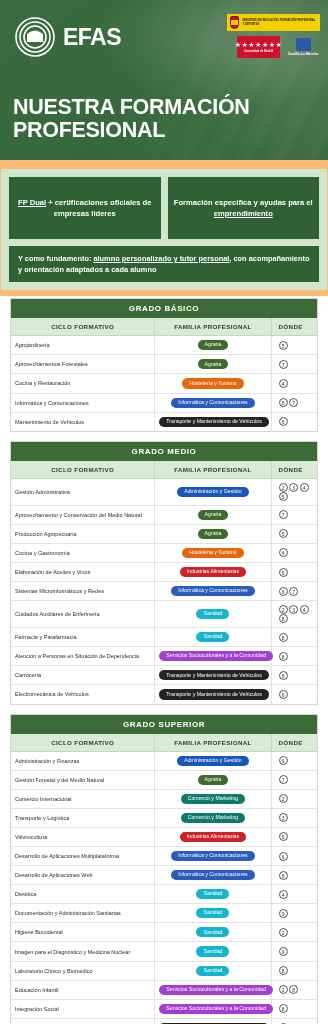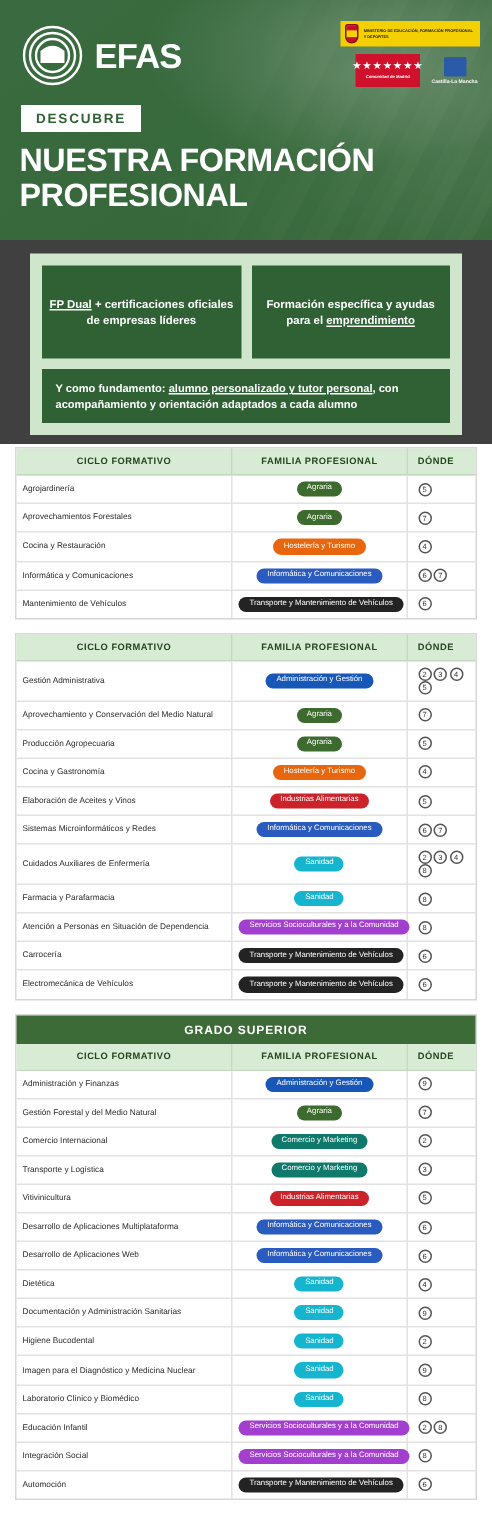--- a/index.html
+++ b/index.html
@@ -63,21 +63,21 @@
     background: #ffffff; color: #2f6135; font-size: 9px; font-weight: bold;
     letter-spacing: 1.2px; padding: 4px 10px;
   }
   .hero-title {
     position: absolute; left: 13px; top: 96px; right: 10px;
     color: #ffffff; font-size: 21.5px; font-weight: bold; line-height: 1.08;
     letter-spacing: -0.3px; text-transform: uppercase;
   }
 
   
-  .pillars-wrap { background: #404040; padding: 9px 20px 6px; }
+  .pillars-wrap { background: #fdba74; padding: 9px 1px 6px; }
   .pillars { background: #cfe6cc; padding: 8px; }
   .pillar-row { display: flex; gap: 7px; }
   .pillar {
     flex: 1; background: #2f6135; color: #ffffff; text-align: center;
     font-size: 7.6px; font-weight: bold; line-height: 1.45; padding: 9px 5px; min-height: 62px;
     display: flex; align-items: center; justify-content: center;
   }
   .pillar u { text-decoration: underline; }
   .pillar-foot {
     margin-top: 7px; background: #2f6135; color: #ffffff;
@@ -150,40 +150,40 @@
           <span class="stars">★★★★★★★</span>
           <span class="m-txt">Comunidad de Madrid</span>
         </div>
         <div class="badge-clm">
           <span class="clm-box"></span>
           <span class="clm-txt">Castilla-La Mancha</span>
         </div>
       </div>
     </div>
 
-    <div class="discover">DESCUBRE</div>
     <div class="hero-title">NUESTRA FORMACIÓN PROFESIONAL</div>
   </div>
 
   <div class="pillars-wrap">
     <div class="pillars">
       <div class="pillar-row">
         <div class="pillar">
             <span><u>FP Dual</u> + certificaciones oficiales de empresas líderes</span>
           </div>
         <div class="pillar">
             <span>Formación específica y ayudas para el <u>emprendimiento</u></span>
           </div>
       </div>
       <div class="pillar-foot">Y como fundamento: <u>alumno personalizado y tutor personal</u>, con acompañamiento y orientación adaptados a cada alumno</div>
     </div>
   </div>
 
   <div class="tables">
       <div class="table-block">
+        <div class="tbl-title">GRADO BÁSICO</div>
         <table>
           <thead>
             <tr>
               <th class="c-ciclo">CICLO FORMATIVO</th>
               <th class="c-fam">FAMILIA PROFESIONAL</th>
               <th class="c-where">DÓNDE</th>
             </tr>
           </thead>
           <tbody>
             <tr>
@@ -208,20 +208,21 @@
             </tr>
             <tr>
               <td class="c-ciclo">Mantenimiento de Vehículos</td>
               <td class="c-fam"><span class="pill" style="background: rgb(35, 35, 35);">Transporte y Mantenimiento de Vehículos</span></td>
               <td class="c-where"><span class="where-dot">6</span></td>
             </tr>
           </tbody>
         </table>
       </div>
       <div class="table-block">
+        <div class="tbl-title">GRADO MEDIO</div>
         <table>
           <thead>
             <tr>
               <th class="c-ciclo">CICLO FORMATIVO</th>
               <th class="c-fam">FAMILIA PROFESIONAL</th>
               <th class="c-where">DÓNDE</th>
             </tr>
           </thead>
           <tbody>
             <tr>

